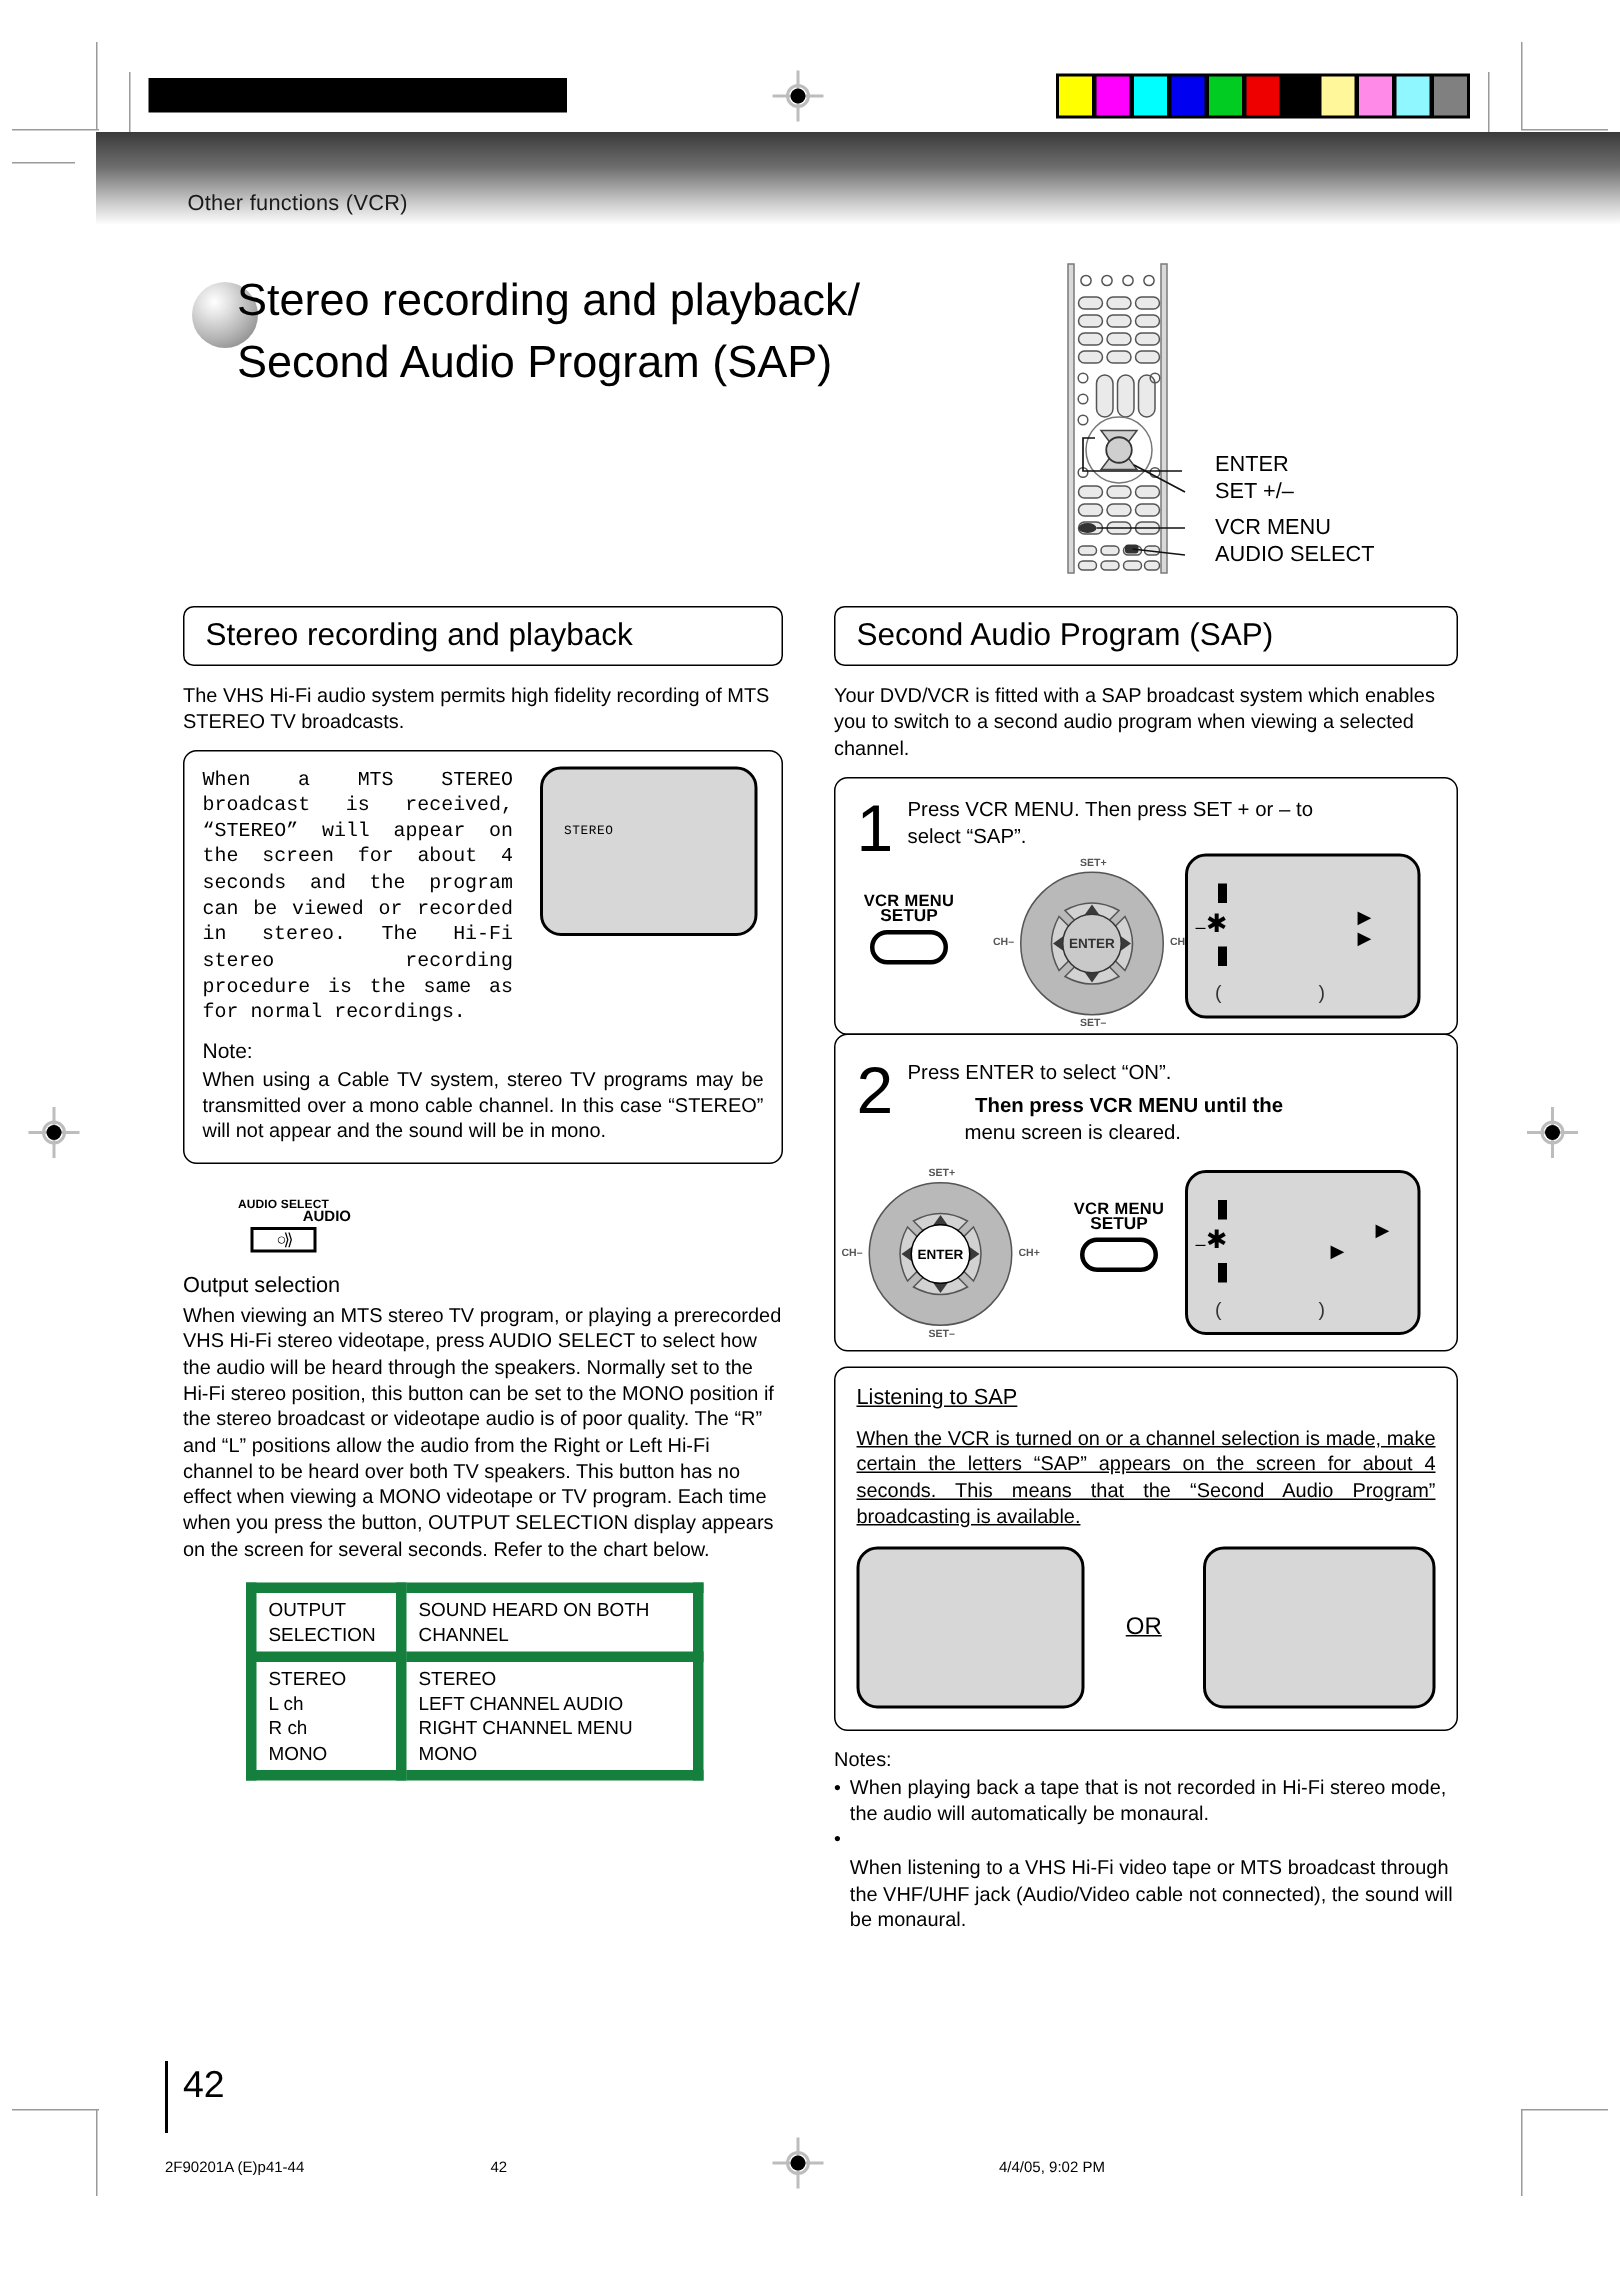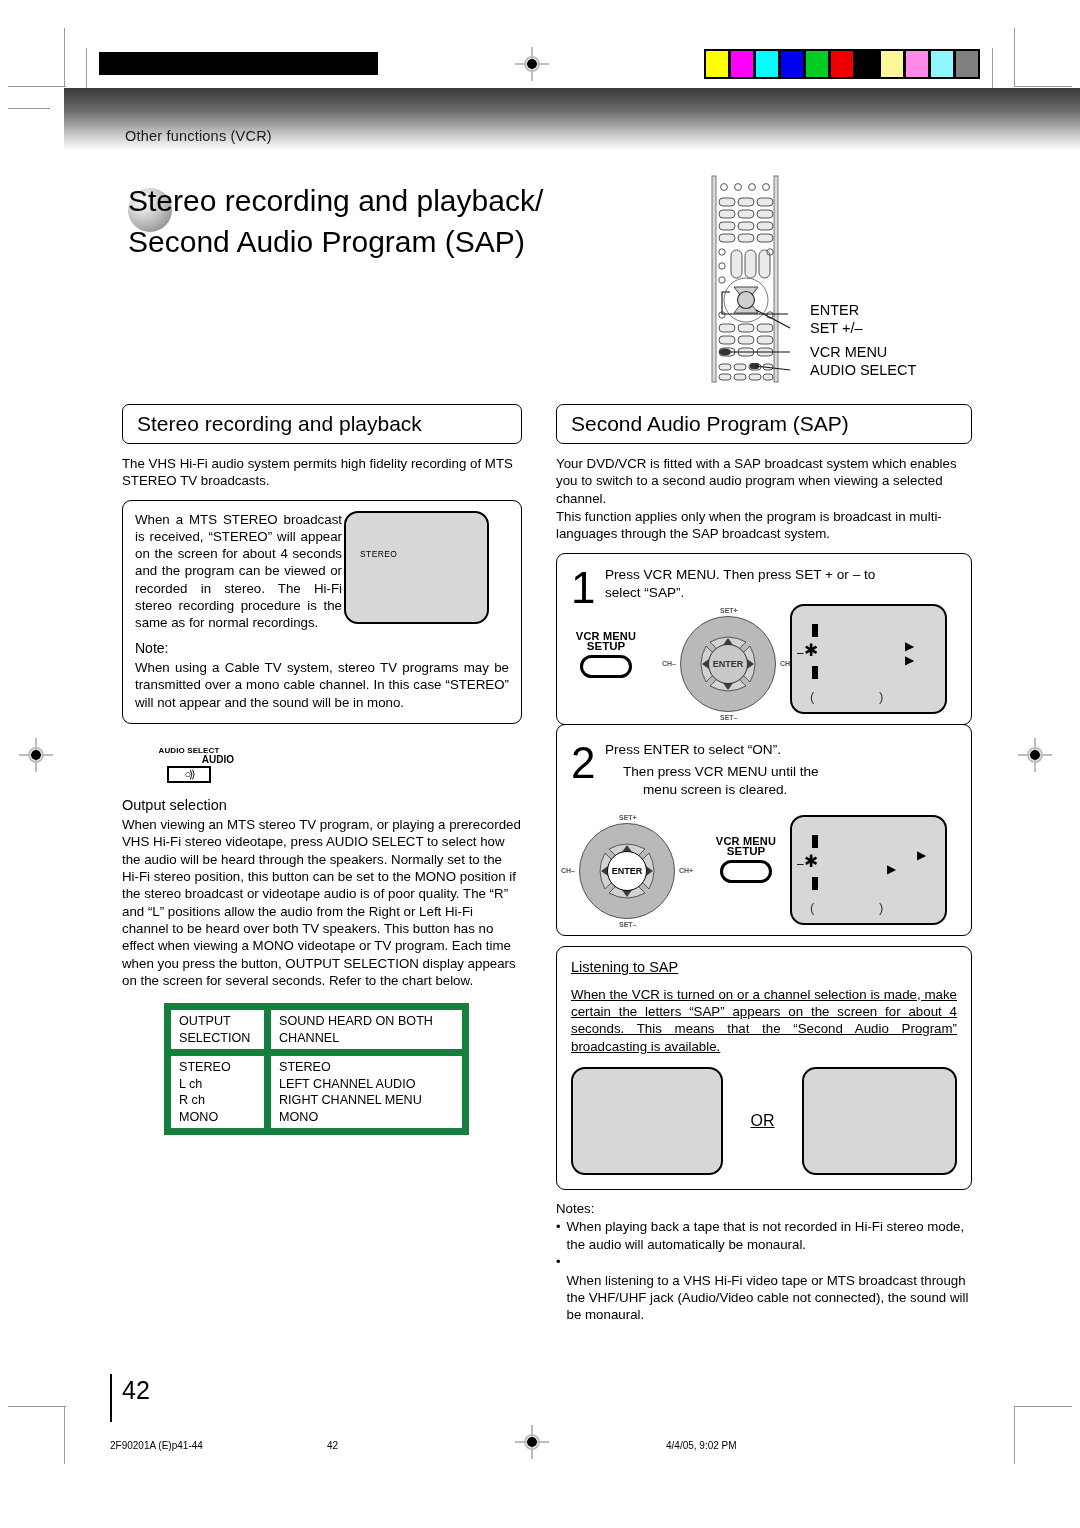--- a/index.html
+++ b/index.html
@@ -47,21 +47,21 @@
     position:absolute; left:125px; top:128px;
     font-size:14.5px; color:#1a1a1a; letter-spacing:.2px;
   }
 
   
   .title-wrap { position:absolute; left:128px; top:180px; width:600px; }
   .title-ball {
     position:absolute; left:0px; top:8px; width:44px; height:44px; border-radius:50%;
     background:radial-gradient(circle at 34% 30%, #ffffff 0%, #e2e2e2 24%, #b4b4b4 58%, #8f8f8f 82%, #7e7e7e 100%);
   }
-  .title-text { position:relative; font-size:30px; line-height:41px; color:#000; }
+  .title-text { position:relative; margin-left:30px; font-size:30px; line-height:41px; color:#000; }
 
   
   .remote-area { position:absolute; left:700px; top:172px; width:300px; height:220px; }
   .callout-text { position:absolute; font-size:14.5px; color:#000; white-space:nowrap; }
 
   
   .col { position:absolute; top:404px; }
   .col-left { left:122px; width:400px; }
   .col-right { left:556px; width:416px; }
 
@@ -290,21 +290,21 @@
   <div class="callout-text" style="left:110px; top:190px;">AUDIO SELECT</div>
 </div>
 
 <div class="col col-left">
 
   <div class="sec-head">Stereo recording and playback</div>
 
   <div class="body-text nojust" style="margin-top:11px;">The VHS Hi-Fi audio system permits high fidelity recording of MTS STEREO TV broadcasts.</div>
 
   <div class="rbox" style="margin-top:10px; padding:10px 12px 12px 12px;">
-    <div style="display:flex; gap:2px;">
+    <div style="display:flex; gap:18px;font-family:Liberation Mono, monospace;">
       <div class="body-text" style="width:207px;">When a MTS STEREO broadcast is received, “STEREO” will appear on the screen for about 4 seconds and the program can be viewed or recorded in stereo. The Hi-Fi stereo recording procedure is the same as for normal recordings.</div>
       <div class="tv" style="width:145px; height:113px;">
         <div class="tv-label" style="left:14px; top:36px;">STEREO</div>
       </div>
     </div>
     <div class="body-text nojust" style="margin-top:8px; font-size:14px;">Note:</div>
     <div class="body-text" style="margin-top:2px;">When using a Cable TV system, stereo TV programs may be transmitted over a mono cable channel. In this case “STEREO” will not appear and the sound will be in mono.</div>
   </div>
 
   <div class="audio-btn-wrap" style="margin:22px 0 0 22px;">
@@ -346,21 +346,20 @@
       </tr>
     </tbody>
   </table>
 </div>
 
 <div class="col col-right">
 
   <div class="sec-head">Second Audio Program (SAP)</div>
 
   <div class="body-text nojust" style="margin-top:11px;">Your DVD/VCR is fitted with a SAP broadcast system which enables you to switch to a second audio program when viewing a selected channel.</div>
-  <div class="body-text nojust" style="margin-top:1px;">This function applies only when the program is broadcast in multi-languages through the SAP broadcast system.</div>
 
   <div class="step-box" style="margin-top:11px; height:172px;">
     <div class="step-num" style="left:14px; top:12px;">1</div>
     <div class="step-text" style="margin-left:48px; padding-top:12px;">
       <div>Press VCR MENU. Then press SET + or – to</div>
       <div>select “SAP”.</div>
     </div>
 
     <div class="menu-btn" style="position:absolute; left:6px; top:76px; width:86px;">
       <div class="l1">VCR MENU</div>
@@ -396,21 +395,21 @@
       <div class="tri" style="left:113px; top:48px;">▶</div>
       <div class="paren" style="left:18px; top:83px;">(</div>
       <div class="paren" style="left:87px; top:83px;">)</div>
     </div>
   </div>
 
   <div class="step-box" style="margin-top:-1px; height:212px;">
     <div class="step-num" style="left:14px; top:16px;">2</div>
     <div class="step-text" style="margin-left:48px; padding-top:16px;">
       <div>Press ENTER to select “ON”.</div>
-      <div style="margin-left:18px; margin-top:4px;">Then press VCR MENU until the</div>
+      <div style="margin-left:45px; margin-top:4px;font-weight:bold;">Then press VCR MENU until the</div>
       <div style="margin-left:38px;">menu screen is cleared.</div>
     </div>
 
     <div class="dpad" style="position:absolute; left:22px; top:98px;">
       <div class="dpad-ring"></div>
       <svg width="96" height="96" style="position:absolute;left:0;top:0;">
         <path d="M30 26 Q48 16 66 26 L58 34 Q48 29 38 34 Z" fill="#d2d2d2" stroke="#555" stroke-width="1"></path>
         <path d="M30 70 Q48 80 66 70 L58 62 Q48 67 38 62 Z" fill="#d2d2d2" stroke="#555" stroke-width="1"></path>
         <path d="M26 30 Q16 48 26 66 L34 58 Q29 48 34 38 Z" fill="#d2d2d2" stroke="#555" stroke-width="1"></path>
         <path d="M70 30 Q80 48 70 66 L62 58 Q67 48 62 38 Z" fill="#d2d2d2" stroke="#555" stroke-width="1"></path>

